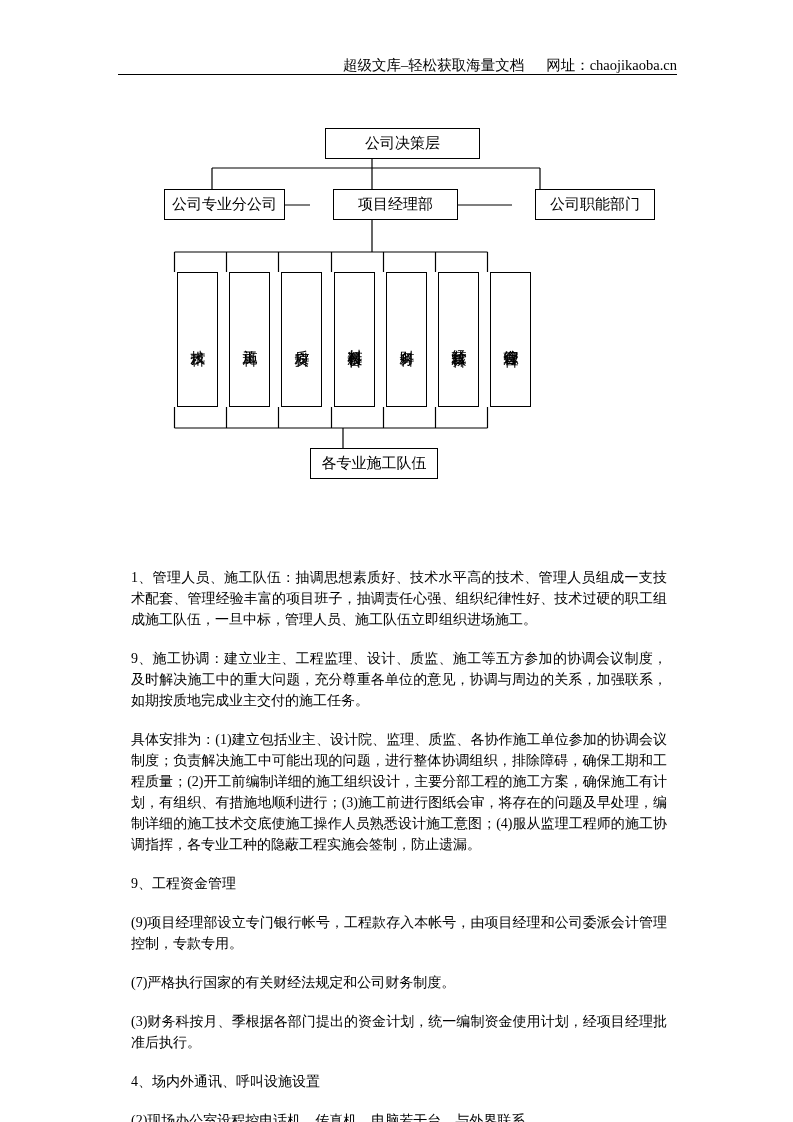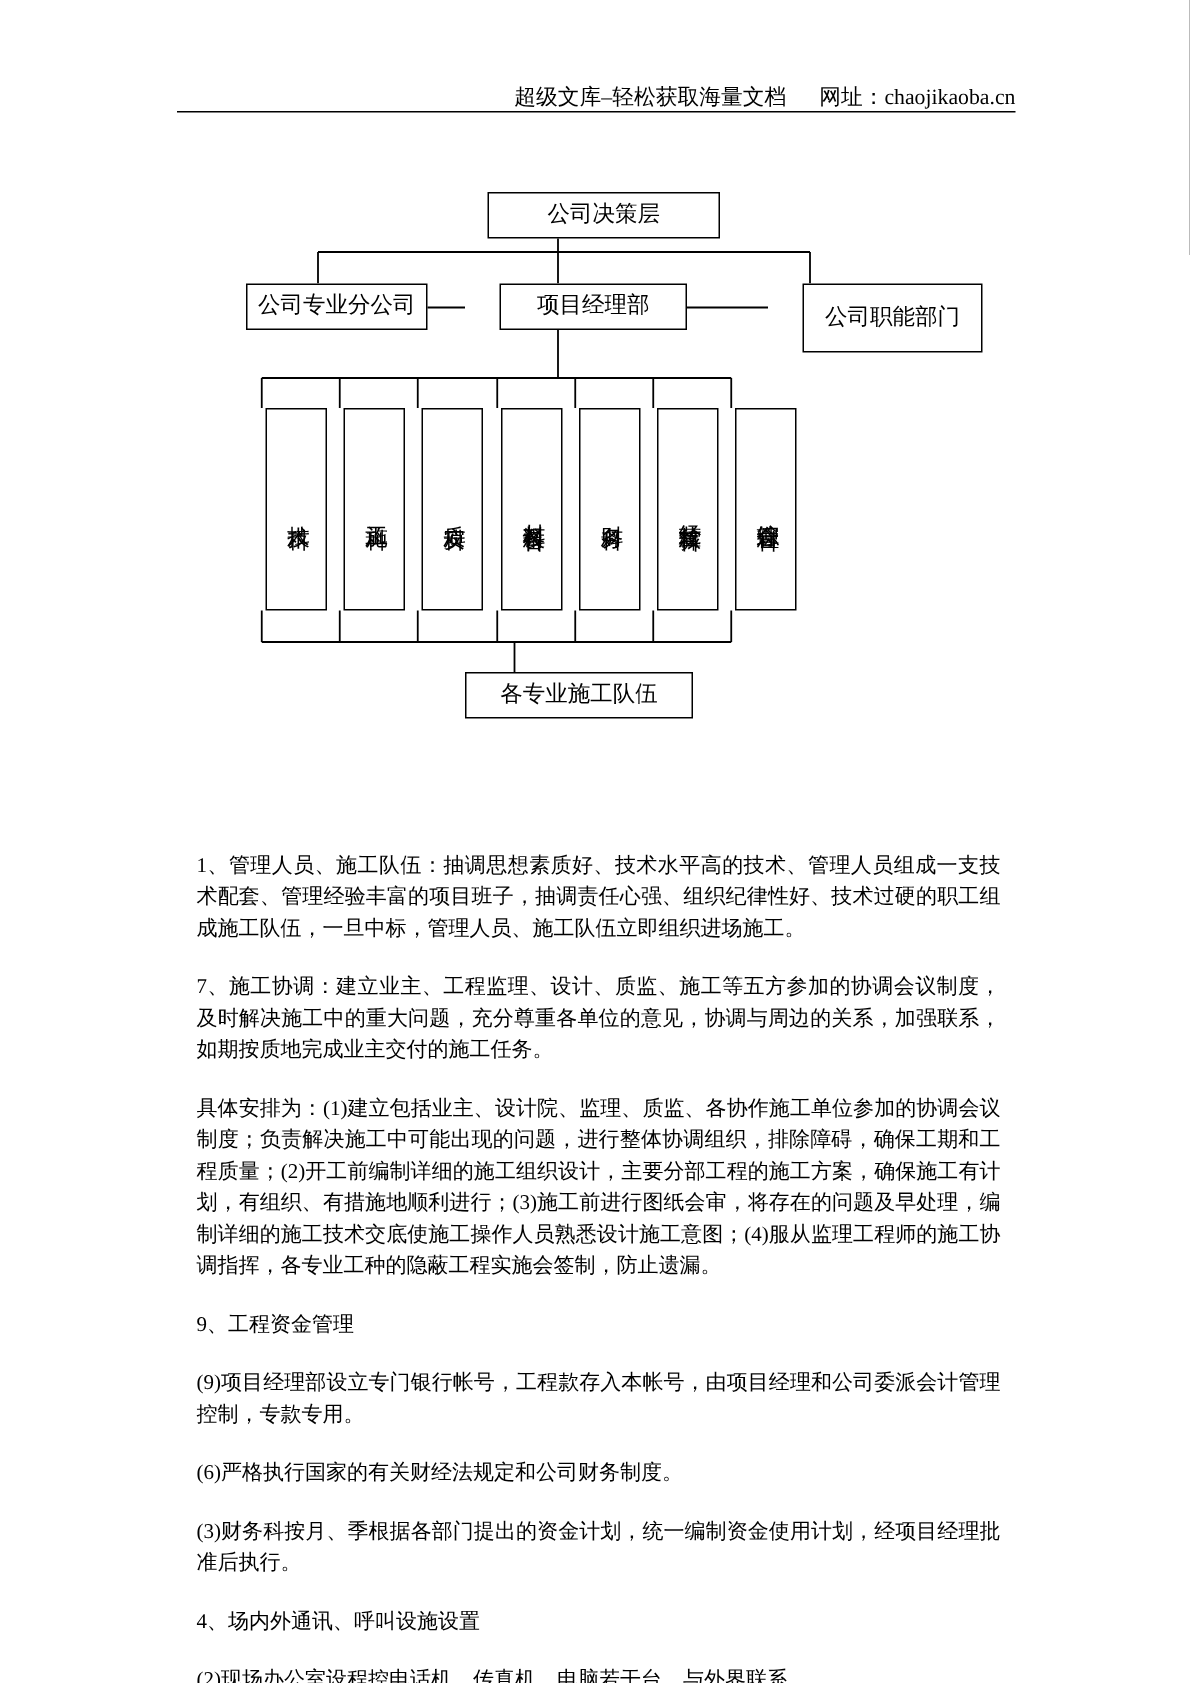--- a/index.html
+++ b/index.html
@@ -76,21 +76,21 @@
     <div class="obox" style="left:302px;top:128px;width:155px;height:31px">
       <span>公司决策层</span>
     </div>
 
     <div class="obox" style="left:310px;top:189px;width:125px;height:31px">
       <span>项目经理部</span>
     </div>
     <div class="obox" style="left:141px;top:189px;width:121px;height:31px">
       <span>公司专业分公司</span>
     </div>
-    <div class="obox" style="left:512px;top:189px;width:120px;height:46px">
+    <div class="obox" style="left:512px;top:189px;width:120px;height:31px">
       <span>公司职能部门</span>
     </div>
 
     <div class="obox vbox" style="left:154px;top:272px;width:41px;height:135px">
       <span>技术科</span>
     </div>
     <div class="obox vbox" style="left:206px;top:272px;width:41px;height:135px">
       <span>施工科</span>
     </div>
     <div class="obox vbox" style="left:258px;top:272px;width:41px;height:135px">
@@ -102,30 +102,30 @@
     <div class="obox vbox" style="left:363px;top:272px;width:41px;height:135px">
       <span>财务科</span>
     </div>
     <div class="obox vbox" style="left:415px;top:272px;width:41px;height:135px">
       <span>经营核算科</span>
     </div>
     <div class="obox vbox" style="left:467px;top:272px;width:41px;height:135px">
       <span>综合管理科</span>
     </div>
 
-    <div class="obox" style="left:287px;top:448px;width:152px;height:31px">
+    <div class="obox" style="left:287px;top:448px;width:128px;height:31px">
       <span>各专业施工队伍</span>
     </div>
   </div>
 
   <div class="body-text">
     <p>1、管理人员、施工队伍：抽调思想素质好、技术水平高的技术、管理人员组成一支技术配套、管理经验丰富的项目班子，抽调责任心强、组织纪律性好、技术过硬的职工组成施工队伍，一旦中标，管理人员、施工队伍立即组织进场施工。</p>
-    <p>7、施工协调：建立业主、工程监理、设计、质监、施工等五方参加的协调会议制度，及时解决施工中的重大问题，充分尊重各单位的意见，协调与周边的关系，加强联系，如期按质地完成业主交付的施工任务。</p>
+    <p>9、施工协调：建立业主、工程监理、设计、质监、施工等五方参加的协调会议制度，及时解决施工中的重大问题，充分尊重各单位的意见，协调与周边的关系，加强联系，如期按质地完成业主交付的施工任务。</p>
     <p>具体安排为：(1)建立包括业主、设计院、监理、质监、各协作施工单位参加的协调会议制度；负责解决施工中可能出现的问题，进行整体协调组织，排除障碍，确保工期和工程质量；(2)开工前编制详细的施工组织设计，主要分部工程的施工方案，确保施工有计划，有组织、有措施地顺利进行；(3)施工前进行图纸会审，将存在的问题及早处理，编制详细的施工技术交底使施工操作人员熟悉设计施工意图；(4)服从监理工程师的施工协调指挥，各专业工种的隐蔽工程实施会签制，防止遗漏。</p>
     <p>9、工程资金管理</p>
     <p>(9)项目经理部设立专门银行帐号，工程款存入本帐号，由项目经理和公司委派会计管理控制，专款专用。</p>
-    <p>(6)严格执行国家的有关财经法规定和公司财务制度。</p>
+    <p>(7)严格执行国家的有关财经法规定和公司财务制度。</p>
     <p>(3)财务科按月、季根据各部门提出的资金计划，统一编制资金使用计划，经项目经理批准后执行。</p>
     <p>4、场内外通讯、呼叫设施设置</p>
     <p>(2)现场办公室设程控电话机、传真机、电脑若干台，与外界联系。</p>
   </div>
 
 </div>
 
 </body></html>

